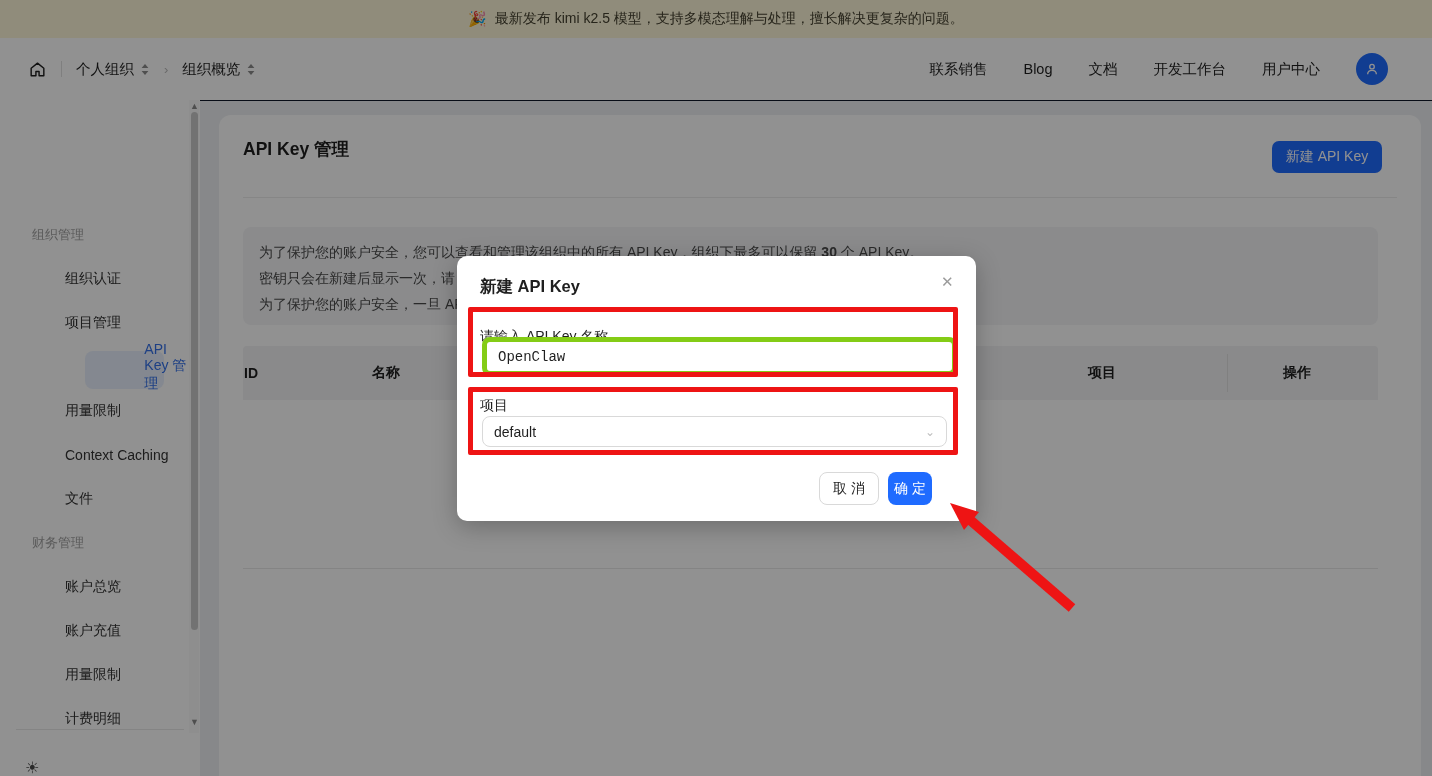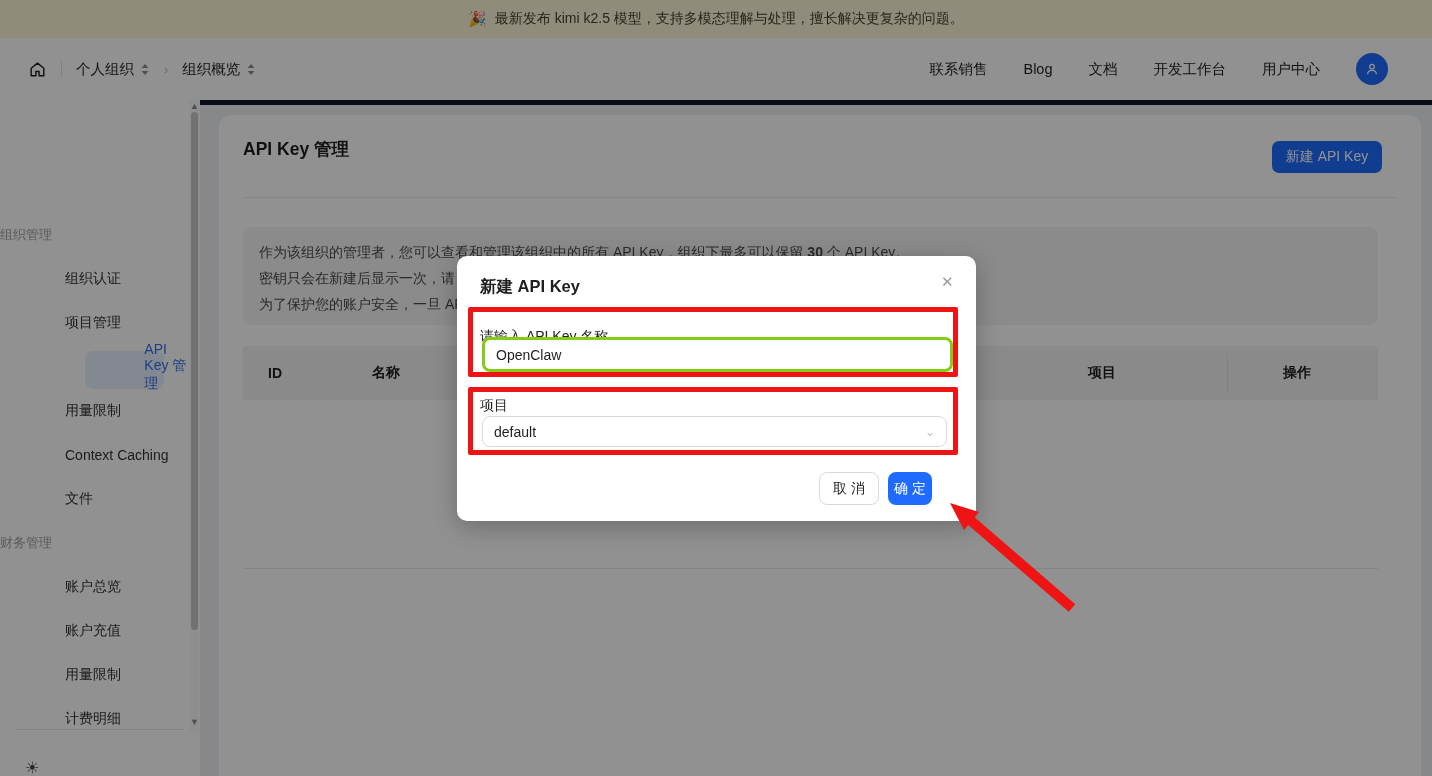--- a/index.html
+++ b/index.html
@@ -5,35 +5,35 @@
   html,body{margin:0;padding:0;}
   body{font-family:"Liberation Sans","DejaVu Sans",sans-serif;}
   .screen{position:relative;width:1432px;height:776px;background:#eef0f3;overflow:hidden;}
   .abs{position:absolute;}
 
   
   .banner{left:0;top:0;width:1432px;height:38px;background:#fdf6d8;display:flex;align-items:center;justify-content:center;gap:8px;font-size:14px;color:#454130;}
   .banner .emoji{font-size:15px;}
 
   
-  .header{left:0;top:38px;width:1432px;height:62px;background:#ffffff;border-bottom:5px solid #0f172a;}
+  .header{left:0;top:38px;width:1432px;height:62px;background:#ffffff;border-bottom:1px solid #0f172a;}
   .hleft{left:28px;top:0;height:62px;display:flex;align-items:center;gap:14px;}
   .hdivider{width:1px;height:16px;background:#e0e0e0;}
   .crumb{display:flex;align-items:center;gap:6px;font-size:14.5px;color:#1f1f1f;cursor:pointer;}
   .caret-sel{display:flex;flex-direction:column;gap:1px;align-items:center;}
   .crumb-sep{color:#b9b9b9;font-size:13px;}
   .hright{right:44px;top:0;height:62px;display:flex;align-items:center;gap:36px;font-size:14.5px;color:#1f1f1f;}
   .hnav{cursor:pointer;white-space:nowrap;}
   .avatar{width:32px;height:32px;border-radius:50%;background:#1f6bff;display:flex;align-items:center;justify-content:center;}
 
   
   .sidebar{left:0;top:100px;width:200px;height:676px;background:#ffffff;}
   .snav{left:0;top:113px;width:188px;}
   .srow{height:44px;display:flex;align-items:center;font-size:14px;color:#333;position:relative;}
-  .srow.section{font-size:13px;color:#a0a0a0;}
+  .srow.section{padding-left:32px;font-size:13px;color:#a0a0a0;}
   .srow.item{padding-left:45px;cursor:pointer;margin-left:20px;}
   .srow.item.active{color:#3370e8;}
   .sel-bg{left:20px;width:150px;height:38px;top:3px;background:#e8f0fd;border-radius:8px;z-index:0;}
   .srow span{position:relative;z-index:1;}
   .sdivider{left:16px;top:729px;width:168px;height:1px;background:#e8e8e8;}
   .sscroll-track{left:189px;top:100px;width:10px;height:633px;background:#fafafa;}
   .sscroll-thumb{left:191px;top:112px;width:7px;height:518px;background:#c9c9c9;border-radius:4px;}
   .sarrow{left:190px;width:9px;height:8px;color:#8a8a8a;font-size:9px;line-height:8px;text-align:center;}
   .theme-toggle{left:25px;top:758px;font-size:16px;color:#4a4a4a;cursor:pointer;}
 
@@ -47,21 +47,21 @@
   .th{top:0;height:54px;display:flex;align-items:center;font-size:14px;font-weight:bold;color:#1f1f1f;}
   .col-div{left:984px;top:8px;width:1px;height:38px;background:#e2e2e2;}
   .tbottom{left:24px;top:453px;width:1135px;height:1px;background:#e9e9e9;}
 
   
   .mask{left:0;top:0;width:1432px;height:776px;background:rgba(0,0,0,0.43);z-index:40;}
   .modal{left:457px;top:256px;width:519px;height:265px;background:#ffffff;border-radius:10px;box-shadow:0 6px 24px rgba(0,0,0,0.25);z-index:50;}
   .modal-title{left:23px;top:20px;font-size:16.5px;font-weight:bold;color:#1f1f1f;}
   .modal-close{left:484px;top:17px;font-size:15px;color:#9b9b9b;cursor:pointer;}
   .field-label{left:23px;top:60px;font-size:14px;color:#1f1f1f;margin-top:12px;}
-  .name-input{left:25px;top:81px;width:443px;height:29px;border:3px solid #84cc16;border-radius:8px;font-size:14px;color:#1f1f1f;padding:0 11px;font-family:Liberation Sans, sans-serif;outline:none;}
+  .name-input{left:25px;top:81px;width:443px;height:29px;border:5px solid #84cc16;border-radius:8px;font-size:14px;color:#1f1f1f;padding:0 11px;font-family:Liberation Mono, monospace;outline:none;}
   .proj-label{left:23px;top:141px;font-size:14px;color:#1f1f1f;}
   .select{left:25px;top:160px;width:465px;height:31px;border:1px solid #d9d9d9;border-radius:8px;display:flex;align-items:center;justify-content:space-between;padding:0 11px;box-sizing:border-box;font-size:14px;color:#1f1f1f;cursor:pointer;background:#fff;}
   .select .chev{color:#bfbfbf;font-size:12px;}
   .btn-cancel{left:362px;top:216px;width:60px;height:33px;background:#fff;border:1px solid #d9d9d9;border-radius:8px;font-size:14px;color:#1f1f1f;cursor:pointer;}
   .btn-ok{left:431px;top:216px;width:44px;height:33px;background:#1f6bff;border:none;border-radius:8px;font-size:14px;color:#fff;cursor:pointer;}
 
   
   .ann{border:5px solid #ee1414;z-index:60;border-radius:2px;}
   .ann1{left:468px;top:307px;width:480px;height:60px;}
   .ann2{left:468px;top:387px;width:480px;height:58px;}
@@ -164,27 +164,27 @@
   <div class="abs sarrow" style="top:102px;">▲</div>
   <div class="abs sarrow" style="top:718px;">▼</div>
   <div class="abs theme-toggle">☀</div>
 
   <div class="abs card">
     <div class="abs page-title">API Key 管理</div>
     <button class="abs new-key-btn">新建 API Key</button>
     <div class="abs title-divider"></div>
 
     <div class="abs infobox">
-      <div><span>作为该组织的管理者，您可以查看和管理该组织中的所有 API Key，组织下最多可以保留 </span><b>30</b><span> 个 API Key。</span></div>
+      <div><span>为了保护您的账户安全，您可以查看和管理该组织中的所有 API Key，组织下最多可以保留 </span><b>30</b><span> 个 API Key。</span></div>
       <div>密钥只会在新建后显示一次，请</div>
       <div>为了保护您的账户安全，一旦 AP</div>
     </div>
 
     <div class="abs thead">
-      <div class="abs th" style="left:25px;">ID</div>
+      <div class="abs th" style="left:1px;">ID</div>
       <div class="abs th" style="left:129px;">名称</div>
       <div class="abs th" style="left:845px;">项目</div>
       <div class="abs col-div"></div>
       <div class="abs th" style="left:1040px;">操作</div>
     </div>
     <div class="abs tbottom"></div>
   </div>
 
   <div class="abs mask"></div>
 

